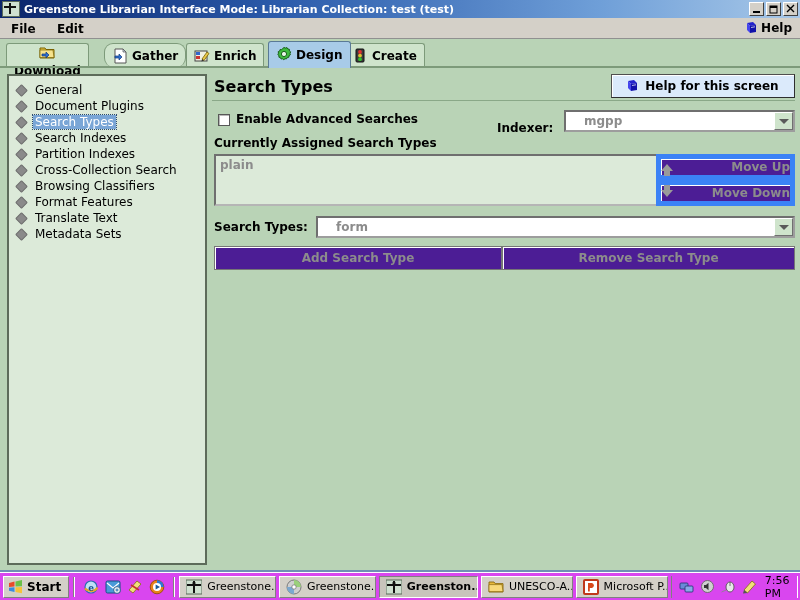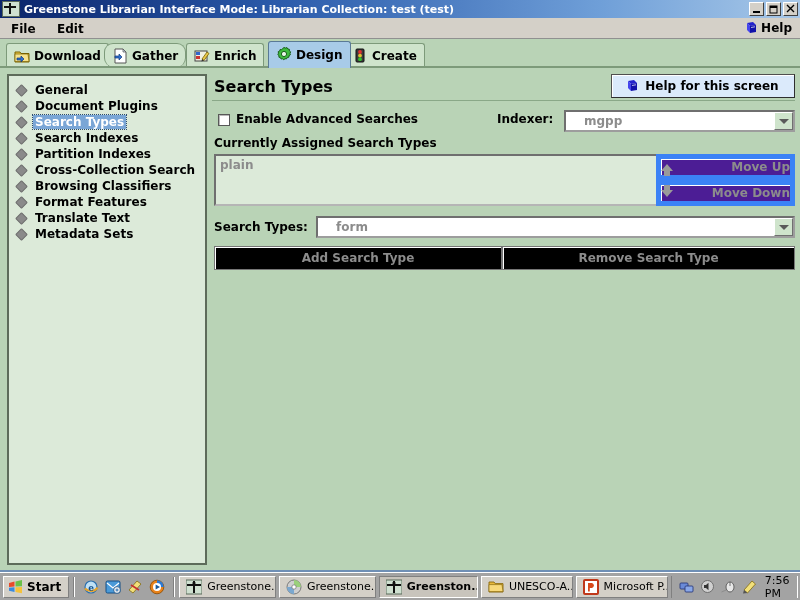--- a/index.html
+++ b/index.html
@@ -120,21 +120,21 @@
     height: 16px; margin-bottom: 0px; padding-left: 4px;
   }
   .bullet {
     width: 7px; height: 7px; flex: none;
     background: #8a8a8a;
     border: 1px solid #6d6d6d;
     transform: rotate(45deg);
     border-radius: 1px;
   }
   .side-label {
-    font-size: 12px; font-weight: bold; color: #000;
+    font-size: 12px; font-weight: normal; color: #000;
     white-space: nowrap; padding: 0 2px;
   }
   .side-item.selected .side-label {
     background: #7aa6d6; color: #ffffff;
     outline: 1px dotted #2c4a6e; outline-offset: 0px;
   }
 
   
   .main {
     position: absolute; left: 212px; top: 74px;
@@ -168,21 +168,21 @@
     width: 12px; height: 12px; background: #ffffff;
     border: 1px solid #585858;
     box-shadow: inset 1px 1px 0 #b8b8b8;
     box-sizing: border-box;
   }
   .adv-label {
     position: absolute; left: 24px; top: 2px;
     font-size: 12px; font-weight: bold; color: #000;
   }
   .indexer-label {
-    position: absolute; left: 285px; top: 2px;
+    position: absolute; left: 285px; top: 11px;
     font-size: 12px; font-weight: bold; color: #000;
   }
   .combo {
     position: absolute;
     height: 22px;
     background: #ffffff;
     border: 2px solid #6f6f6f;
     border-right-color: #9d9d9d; border-bottom-color: #9d9d9d;
     box-sizing: border-box;
     display: flex; align-items: center;
@@ -261,40 +261,40 @@
 
   .st-row { position: absolute; left: 0; top: 142px; width: 583px; height: 24px; }
   .st-label {
     position: absolute; left: 2px; top: 4px;
     font-size: 12px; font-weight: bold; color: #000;
   }
   .combo-searchtypes { left: 104px; top: 0px; width: 479px; }
 
   .action-btn {
     position: absolute; top: 172px; height: 24px;
-    background: #000000;
+    background: #4c1d95;
     border: 1px solid #767676;
     box-shadow: inset 1px 1px 0 #ffffff;
     box-sizing: border-box;
     display: flex; align-items: center; justify-content: center;
     font-size: 12px; font-weight: bold; color: #8c8c8c;
   }
   .btn-add { left: 2px; width: 288px; }
   .btn-remove { left: 290px; width: 293px; }
 
   
   .frame-bottom {
     position: absolute; left: 0; top: 570px; width: 800px; height: 2px;
     background: #6f8fb5;
   }
 
   
   .taskbar {
     position: absolute; left: 0; bottom: 0; width: 800px; height: 28px;
-    background: #a3a3a3;
+    background: #d946ef;
     border-top: 1px solid #ffffff;
     display: flex; align-items: center;
     box-sizing: border-box;
   }
   .start-btn {
     margin-left: 3px; height: 22px;
     display: flex; align-items: center; gap: 4px;
     padding: 0 7px 0 4px;
     background: #d4d0c8;
     border: 1px solid #ffffff;
@@ -379,21 +379,21 @@
           <path d="M4,4 L10,3 L10,10 L4,11 Z" fill="#1111aa"></path>
           <path d="M5,5.5 L9,4.8" stroke="#ffffff" stroke-width="0.7"></path>
         </svg>
       </span>
       <span>Help</span>
     </div>
   </div>
 
   <div class="tabstrip">
 
-    <div class="tab" style="left:6px;">
+    <div class="tab" style="left:6px;flex-direction:column;">
       <span class="tab-ico">
         <svg width="16" height="16" viewBox="0 0 16 16">
           <path d="M1,4 L6,4 L7,5.5 L15,5.5 L15,14 L1,14 Z" fill="#e8c84a" stroke="#7a6200" stroke-width="1"></path>
           <path d="M1,6 L14,6 L15,13.5 L1,13.5 Z" fill="#f6e28c" stroke="#7a6200" stroke-width="0.7"></path>
           <path d="M3,10 L7,10 L7,8 L10,11 L7,14 L7,12 L3,12 Z" fill="#2f6fd0" stroke="#123a78" stroke-width="0.7"></path>
         </svg>
       </span>
       <span>Download</span>
     </div>
 

